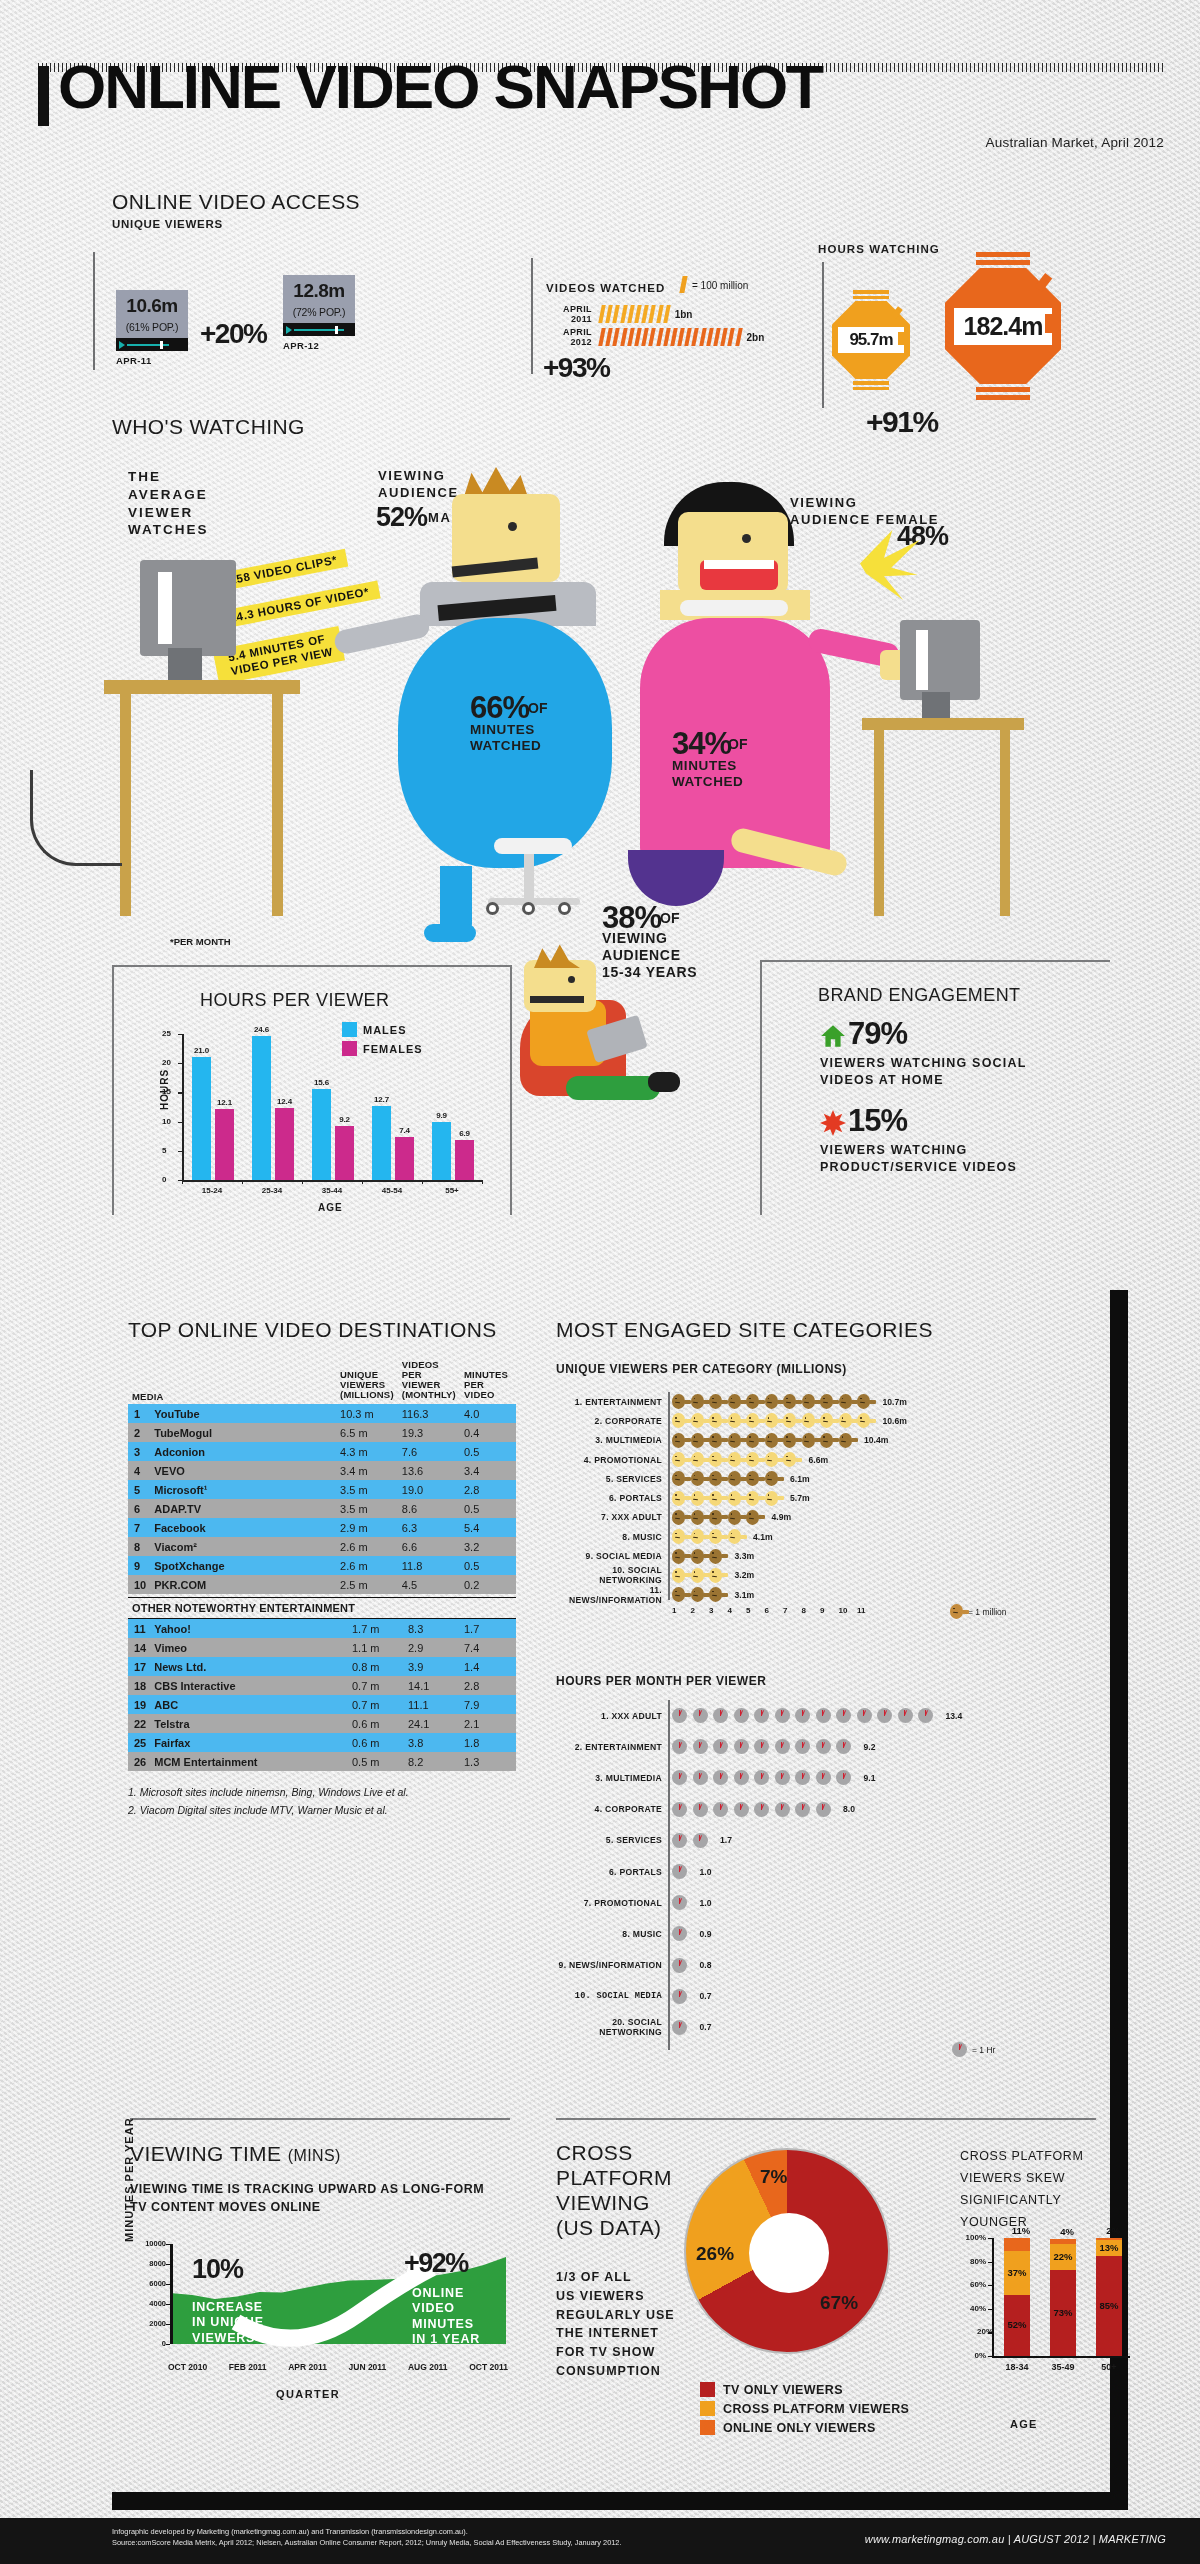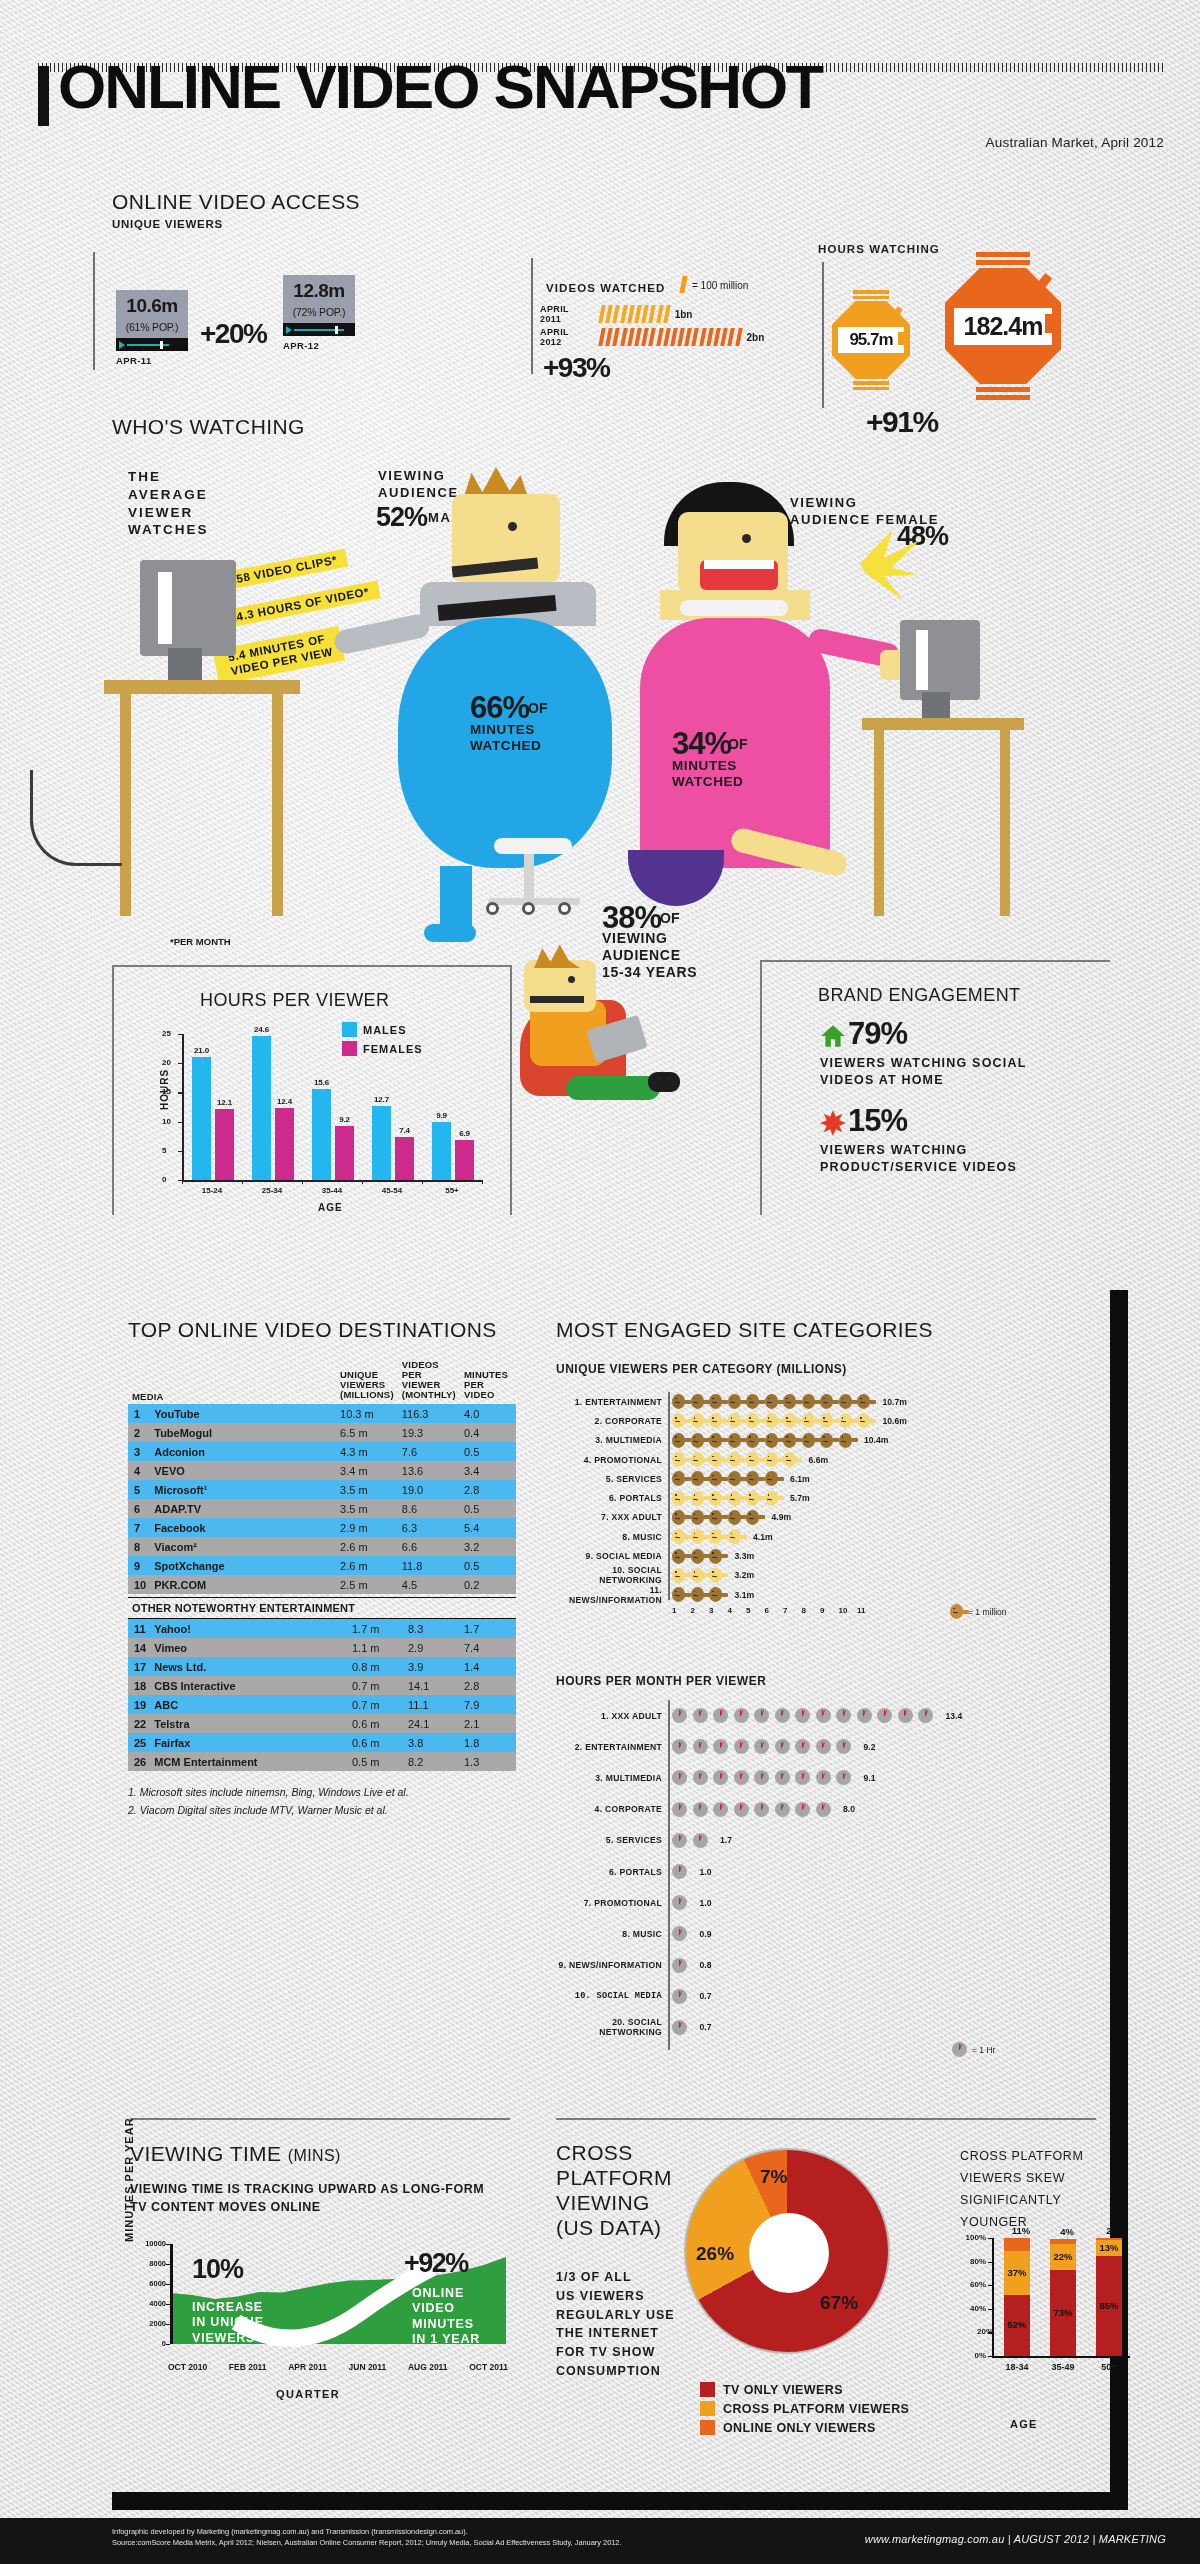--- a/index.html
+++ b/index.html
@@ -32,21 +32,21 @@
   .uv-bar{width:72px;height:13px;background:#111;position:relative;}
   .uv-bar i{position:absolute;left:7px;top:5.5px;height:2.5px;background:#17b0ac;}
   .uv-bar .tri{position:absolute;left:3px;top:3px;width:0;height:0;
     border-left:6px solid #17b0ac;border-top:4px solid transparent;border-bottom:4px solid transparent;}
   .uv-bar .tick{position:absolute;top:2.5px;width:2.5px;height:8px;background:#fff;}
   .uv-cap{font-size:9.5px;font-weight:bold;letter-spacing:.4px;margin-top:4px;}
   .plus{font-size:28px;font-weight:bold;letter-spacing:-1.5px;}
   
   .pip-row{display:flex;align-items:center;gap:3.2px;}
   .pip{width:4px;height:18px;transform:skewX(-11deg);}
-  .vw-lab{font-size:9px;font-weight:bold;letter-spacing:.4px;width:52px;}
+  .vw-lab{font-size:9px;font-weight:bold;letter-spacing:.4px;width:52px;text-align:right;}
   .vw-val{font-size:10px;font-weight:bold;margin-left:6px;}
   
   .oct{background:#f0a01e;position:relative;
     clip-path:polygon(30% 0,70% 0,100% 30%,100% 70%,70% 100%,30% 100%,0 70%,0 30%);
     display:flex;align-items:center;justify-content:center;}
   .oct .plate{background:#fff;display:flex;align-items:center;justify-content:center;
     font-weight:bold;letter-spacing:-1px;}
   .band{background:#f0a01e;}
   
   .strip{background:#f6e03a;color:#111;font-weight:bold;letter-spacing:.6px;

